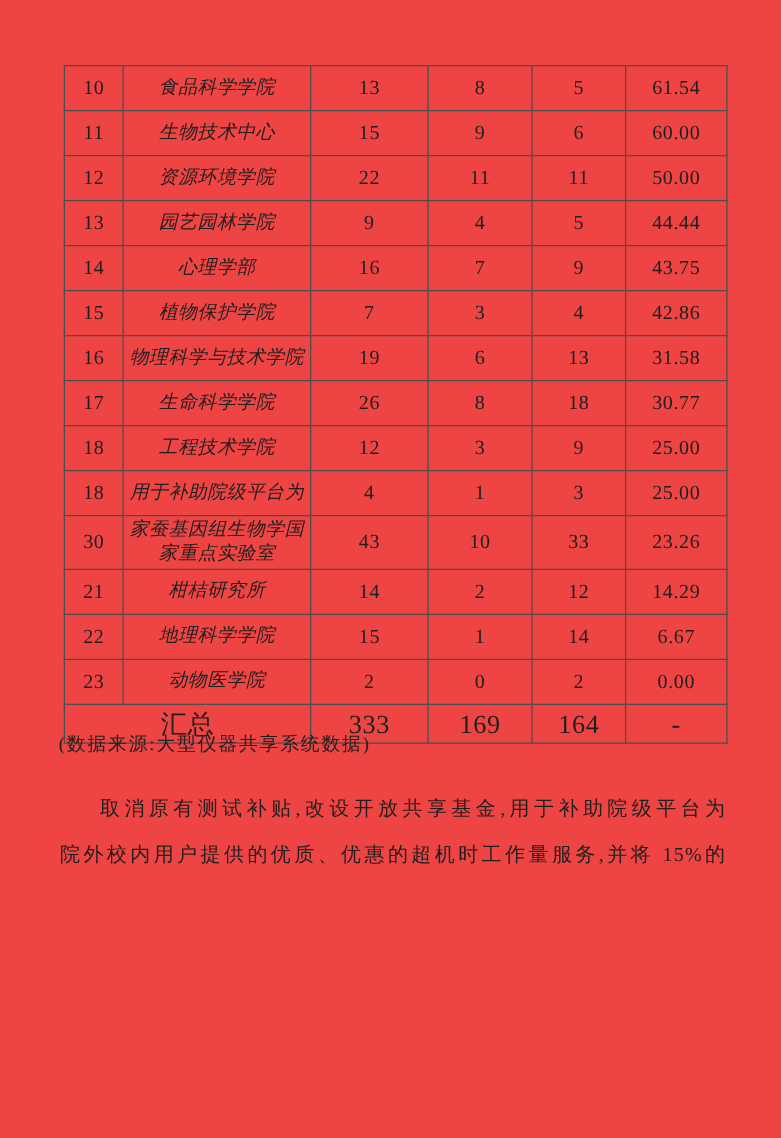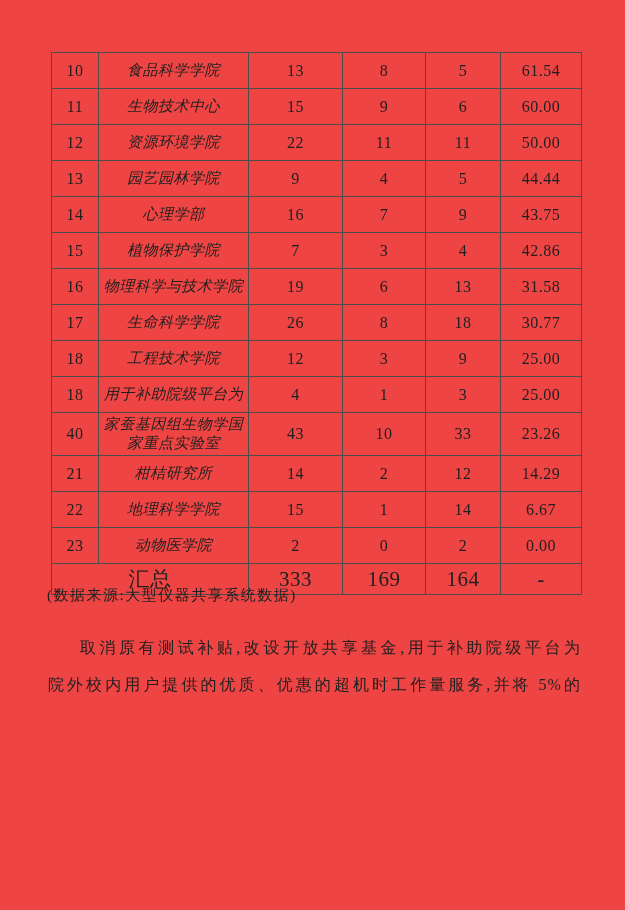--- a/index.html
+++ b/index.html
@@ -155,21 +155,21 @@
       </tr>
       <tr class="row">
         <td>18</td>
         <td class="name-cell">用于补助院级平台为</td>
         <td>4</td>
         <td>1</td>
         <td>3</td>
         <td>25.00</td>
       </tr>
       <tr class="row">
-        <td>40</td>
+        <td>30</td>
         <td class="name-cell">家蚕基因组生物学国家重点实验室</td>
         <td>43</td>
         <td>10</td>
         <td>33</td>
         <td>23.26</td>
       </tr>
       <tr class="row">
         <td>21</td>
         <td class="name-cell">柑桔研究所</td>
         <td>14</td>
@@ -201,17 +201,17 @@
         <td>-</td>
       </tr>
     </tbody>
   </table>
 
   <div class="caption">(数据来源:大型仪器共享系统数据)</div>
 
   <div class="bodytext">
     <p>
       <span class="pline first" style="display:block">取消原有测试补贴,改设开放共享基金,用于补助院级平台为</span>
-      <span class="pline" style="display:block">院外校内用户提供的优质、优惠的超机时工作量服务,并将 5%的</span>
+      <span class="pline" style="display:block">院外校内用户提供的优质、优惠的超机时工作量服务,并将 15%的</span>
     </p>
   </div>
 
 </div>
 
 </body></html>

